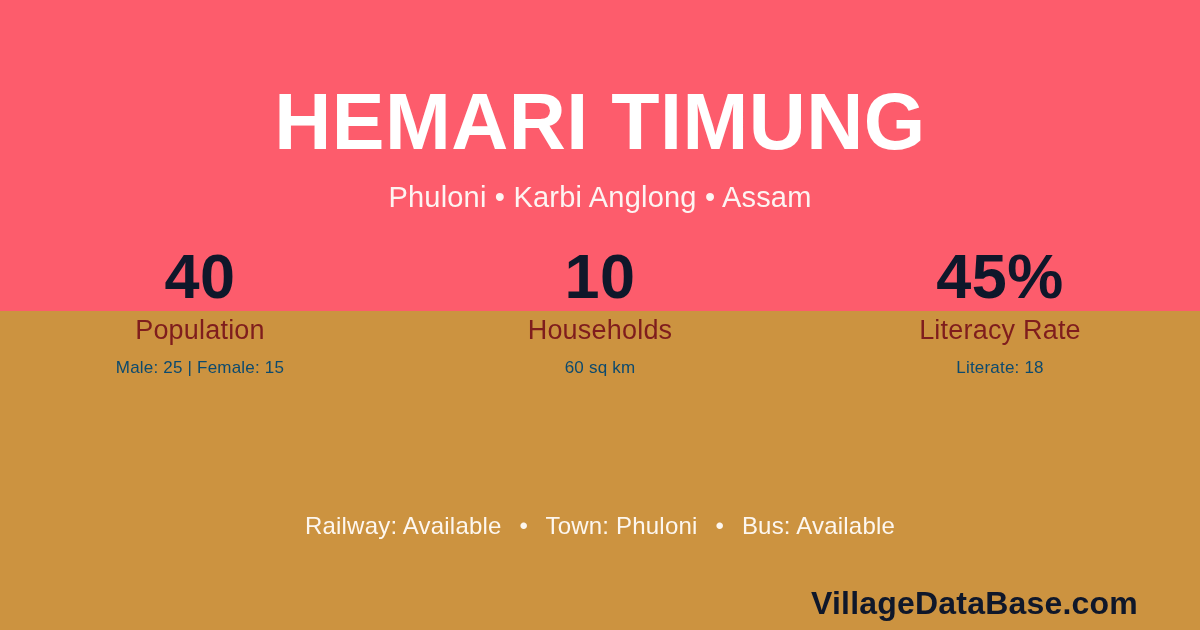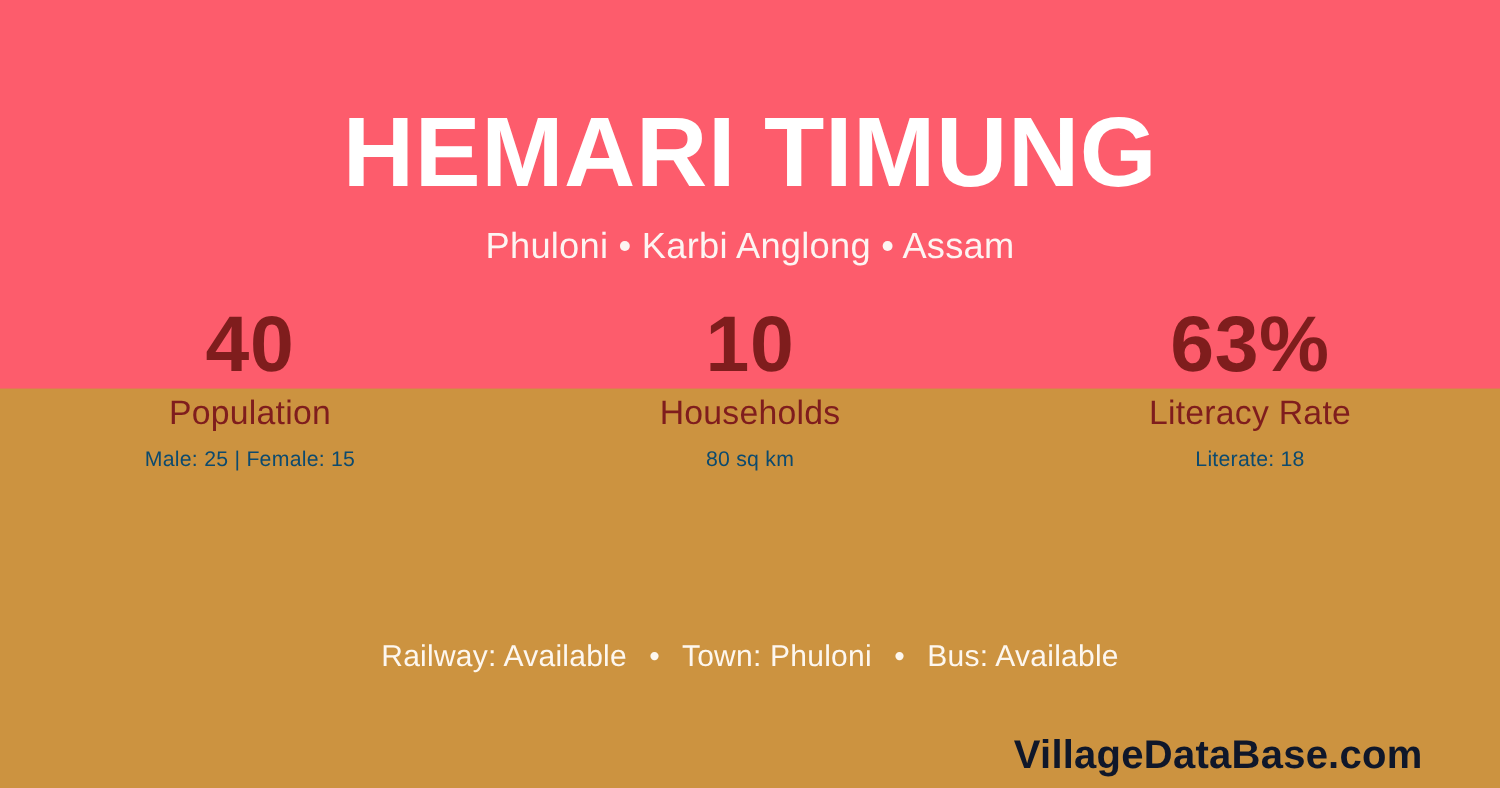--- a/index.html
+++ b/index.html
@@ -83,21 +83,21 @@
 
   .stat {
     flex:1 1 0;
     text-align:center;
   }
 
   .stat-value {
     font-size:63px;
     line-height:66px;
     font-weight:700;
-    color:#7f1d1d;
+    color:#0f172a;
     letter-spacing:0.5px;
   }
 
   .stat-label {
     margin-top:6px;
     font-size:27px;
     line-height:30px;
     font-weight:400;
     color:#7f1d1d;
     letter-spacing:0.2px;
@@ -165,25 +165,25 @@
 
     <div class="stat">
       <div class="stat-value">40</div>
       <div class="stat-label">Population</div>
       <div class="stat-sub">Male: 25 | Female: 15</div>
     </div>
 
     <div class="stat">
       <div class="stat-value">10</div>
       <div class="stat-label">Households</div>
-      <div class="stat-sub">80 sq km</div>
+      <div class="stat-sub">60 sq km</div>
     </div>
 
     <div class="stat">
-      <div class="stat-value">63%</div>
+      <div class="stat-value">45%</div>
       <div class="stat-label">Literacy Rate</div>
       <div class="stat-sub">Literate: 18</div>
     </div>
 
   </div>
 
   <div class="info-line">
     <span>Railway: Available</span>
     <span class="info-sep">•</span>
     <span>Town: Phuloni</span>

